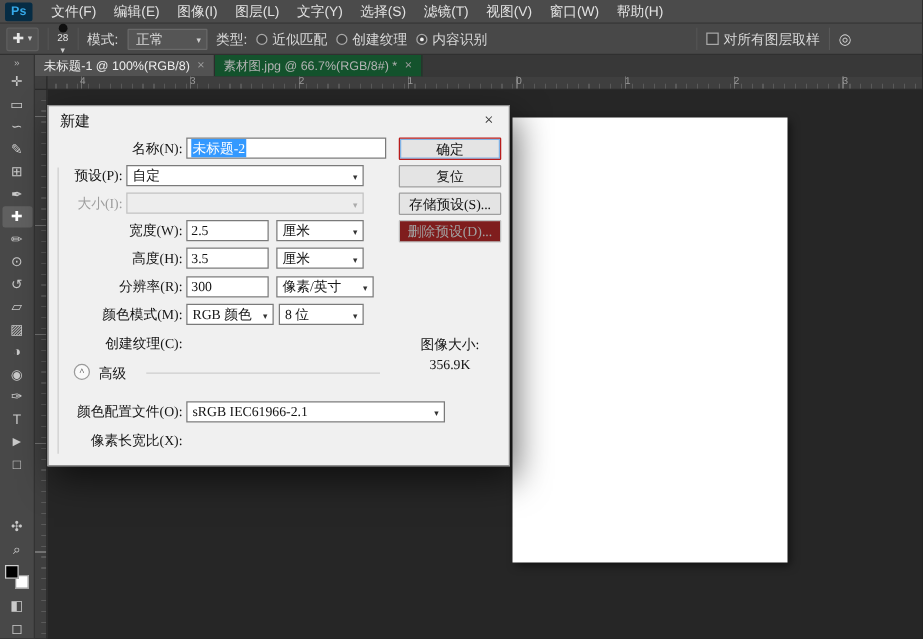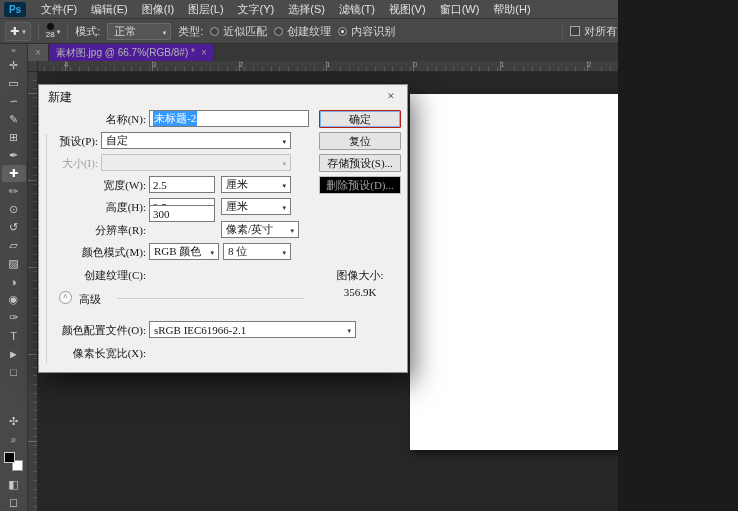--- a/index.html
+++ b/index.html
@@ -1,29 +1,29 @@
 <!DOCTYPE html>
 <html><head>
 <meta charset="utf-8">
 <style>
   *{box-sizing:border-box;margin:0;padding:0;}
   body{font-family:"Liberation Sans","DejaVu Sans",sans-serif;cursor:default;background:#1b1b1b;}
-  .stage{position:relative;width:618px;height:511px;background:#262626;overflow:hidden;font-size:11px;-webkit-user-select:none;user-select:none;}
+  .stage{position:relative;width:738px;height:511px;background:#262626;overflow:hidden;font-size:11px;-webkit-user-select:none;user-select:none;}
 
   
   .menubar{position:absolute;left:0;top:0;right:0;height:19px;background:#4b4b4b;border-bottom:1px solid #353535;display:flex;align-items:center;color:#e2e2e2;font-size:11px;z-index:5;}
   .pslogo{width:22px;height:15px;margin:0 8px 0 4px;background:#062c44;color:#35a8e8;font-weight:bold;font-size:10px;display:flex;align-items:center;justify-content:center;border-radius:2px;flex:none;}
   .menu-item{padding:0 7px;height:100%;display:flex;align-items:center;white-space:nowrap;}
 
   
   .optionsbar{position:absolute;left:0;top:19px;right:0;height:25px;background:#484848;border-bottom:1px solid #303030;display:flex;align-items:center;color:#d8d8d8;gap:7px;padding:0 5px;z-index:5;white-space:nowrap;}
   .toolpreset{display:flex;align-items:center;gap:3px;height:19px;padding:0 4px;border:1px solid #5f5f5f;background:#515151;border-radius:2px;}
   .tpglyph{font-size:11px;color:#e8e8e8;line-height:1;}
   .vsep{width:1px;height:18px;background:#3a3a3a;border-right:1px solid #585858;flex:none;}
-  .brushpick{display:flex;align-items:center;gap:2px;}
+  .brushpick{display:flex;align-items:center;gap:2px;flex-direction:column;}
   .brushprev{display:flex;flex-direction:column;align-items:center;line-height:1;}
   .brushdot{width:7px;height:7px;border-radius:50%;background:#101010;margin-bottom:1px;}
   .brushnum{font-size:8px;color:#e0e0e0;}
   .caret{font-size:7px;color:#cfcfcf;line-height:1;}
   .oblabel{color:#d8d8d8;}
   .dddark{position:relative;height:17px;min-width:64px;background:#555;border:1px solid #696969;border-radius:1px;display:flex;align-items:center;padding:0 16px 0 6px;}
   .dddark .caret{position:absolute;right:4px;top:5px;}
   .optgroup{display:flex;align-items:center;gap:4px;}
   .radio{width:9px;height:9px;border:1px solid #a8a8a8;border-radius:50%;display:inline-block;position:relative;background:#3f3f3f;flex:none;}
   .radio.on::after{content:"";position:absolute;left:2px;top:2px;width:3px;height:3px;background:#eee;border-radius:50%;}
@@ -37,21 +37,21 @@
   .tool.sel{background:#606060;color:#fff;}
   .spacer{flex:1;}
   .swatches{position:relative;width:19px;height:19px;margin:4px 0;flex:none;}
   .sw-bg{position:absolute;right:0;bottom:0;width:11px;height:11px;background:#fff;border:1px solid #9a9a9a;}
   .sw-fg{position:absolute;left:0;top:0;width:11px;height:11px;background:#000;border:1px solid #cfcfcf;}
 
   
   .tabbar{position:absolute;left:28px;top:44px;right:0;height:17px;background:#383838;display:flex;align-items:stretch;z-index:3;}
   .tab{display:flex;align-items:center;gap:6px;padding:0 7px;font-size:10px;border-right:1px solid #2c2c2c;white-space:nowrap;}
   .tab.active{background:#535353;color:#ededed;}
-  .tab.inactive{background:#4c1d95;color:#b3b3b3;}
+  .tab.inactive{background:#14532d;color:#b3b3b3;}
   .tabclose{color:#9a9a9a;font-size:10px;}
 
   
   .hruler{position:absolute;left:28px;top:61px;right:0;height:11px;border-bottom:1px solid #2a2a2a;background-color:#3f3f3f;
     background-image:
       repeating-linear-gradient(90deg, transparent 0px, transparent 37px, #717171 37px, #717171 38px, transparent 38px, transparent 87px),
       repeating-linear-gradient(90deg, transparent 0px, transparent 7.7px, #5a5a5a 7.7px, #5a5a5a 8.7px);
     background-size:100% 100%,100% 4px;background-position:0 0,0 100%;background-repeat:no-repeat;z-index:2;}
   .rlabel{position:absolute;top:0;font-size:8px;color:#9b9b9b;line-height:8px;}
   .vruler{position:absolute;left:28px;top:72px;bottom:0;width:10px;border-right:1px solid #2a2a2a;background-color:#3f3f3f;
@@ -72,21 +72,21 @@
   .dlabel{position:absolute;text-align:right;line-height:13px;color:#141414;}
   .dlabel.dim{color:#9d9d9d;text-align:right;}
   .tinput{position:absolute;height:17px;background:#fff;border:1px solid #7a7a7a;display:flex;align-items:center;padding:0 3px;overflow:hidden;}
   .selhl{background:#3399ff;color:#fff;padding:0 1px;}
   .ddl{position:absolute;height:17px;background:#fff;border:1px solid #7a7a7a;display:flex;align-items:center;padding:0 14px 0 4px;overflow:hidden;}
   .ddl .dcaret{position:absolute;right:4px;top:5px;font-size:7px;color:#333;}
   .ddl.dis{background:#ededed;border-color:#c2c2c2;color:#9a9a9a;}
   .ddl.dis .dcaret{color:#ababab;}
   .btn{position:absolute;width:82px;height:18px;background:#e4e4e4;border:1px solid #9f9f9f;display:flex;align-items:center;justify-content:center;font-size:11px;color:#141414;border-radius:1px;white-space:nowrap;}
   .btn.def{border:1px solid #b91c1c;box-shadow:inset 0 0 0 1px #7fb2e5;}
-  .btn.dis{color:#a2a2a2;border-color:#bfbfbf;background:#000000;}
+  .btn.dis{color:#a2a2a2;border-color:#bfbfbf;background:#7f1d1d;}
   .groupline{position:absolute;left:7px;top:49px;width:1px;height:229px;background:#cdcdcd;}
   .advline{position:absolute;height:1px;background:#cdcdcd;}
   .advtoggle{position:absolute;width:13px;height:13px;border:1px solid #9a9a9a;border-radius:50%;display:flex;align-items:center;justify-content:center;font-size:8px;color:#333;background:#fafafa;line-height:1;}
   .imglabel{position:absolute;text-align:center;color:#141414;}
 </style>
 </head>
 <body>
 
 <div class="stage">
 
@@ -215,20 +215,21 @@
     <div class="tool">
         <span>◧</span>
       </div>
     <div class="tool">
         <span>◻</span>
       </div>
   </div>
 
   <div class="tabbar">
     <div class="tab active">
+      <span>未标题-1 @ 100%(RGB/8)</span>
       <span class="tabclose">×</span>
     </div>
     <div class="tab inactive">
       <span>素材图.jpg @ 66.7%(RGB/8#) *</span>
       <span class="tabclose">×</span>
     </div>
   </div>
 
   <div class="hruler">
     <span class="rlabel" style="left:36px">4</span>
@@ -285,21 +286,21 @@
     <div class="dlabel" style="left:2px;top:116px;width:105px">高度(H):</div>
     <div class="tinput" style="left:110px;top:113px;width:66px">
       <span>3.5</span>
     </div>
     <div class="ddl" style="left:182px;top:113px;width:70px">
       <span>厘米</span>
       <span class="dcaret">▾</span>
     </div>
 
     <div class="dlabel" style="left:2px;top:139px;width:105px">分辨率(R):</div>
-    <div class="tinput" style="left:110px;top:120px;width:66px">
+    <div class="tinput" style="left:110px;top:136px;width:66px">
       <span>300</span>
     </div>
     <div class="ddl" style="left:182px;top:136px;width:78px">
       <span>像素/英寸</span>
       <span class="dcaret">▾</span>
     </div>
 
     <div class="dlabel" style="left:2px;top:161px;width:105px">颜色模式(M):</div>
     <div class="ddl" style="left:110px;top:158px;width:70px">
       <span>RGB 颜色</span>

